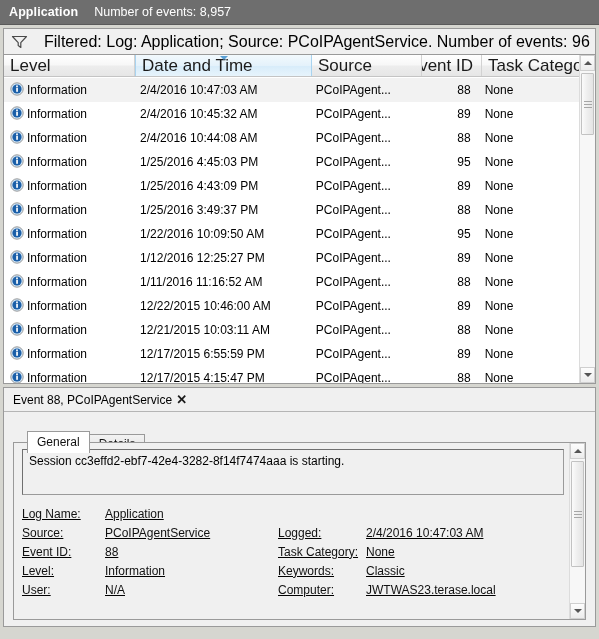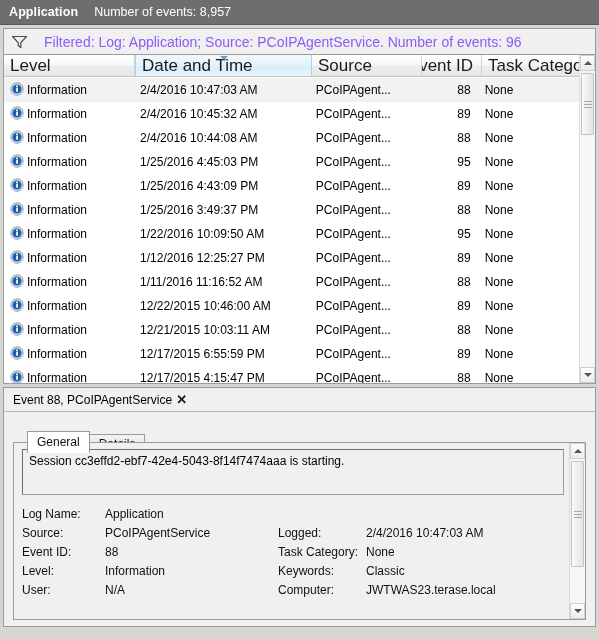--- a/index.html
+++ b/index.html
@@ -54,22 +54,22 @@
     border: 1px solid #9a9a9a;
     border-bottom: none;
     display: flex;
     align-items: center;
     box-sizing: border-box;
     padding-left: 7px;
   }
   .filter-icon { width: 17px; height: 14px; flex: 0 0 auto; }
   .filter-text {
     margin-left: 16px;
-    font-size: 14px;
-    color: #8b5cf6;
+    font-size: 16px;
+    color: #000000;
   }
 
   
   .listwrap {
     position: relative;
     border: 1px solid #9a9a9a;
     background: #ffffff;
     box-sizing: border-box;
     height: 330px;
     overflow: hidden;
@@ -255,20 +255,21 @@
     background: #f0f0f0;
     height: 46px;
     box-sizing: border-box;
     padding: 4px 6px;
     font-size: 12px;
     overflow: hidden;
   }
   .fields {
     margin: 9px 21px 0 8px;
     font-size: 12px;
+    text-decoration: underline;
   }
   .frow {
     display: flex;
     height: 19px;
     align-items: center;
   }
   .fl { width: 83px; flex: 0 0 auto; color: #111; }
   .fv { width: 173px; flex: 0 0 auto; color: #111; }
   .fl2 { width: 88px; flex: 0 0 auto; color: #111; }
   .fv2 { flex: 1 1 auto; color: #111; }
@@ -540,21 +541,21 @@
         <span>General</span>
       </div>
       <div class="tab">
         <span>Details</span>
       </div>
     </div>
 
     <div class="tabpanel">
 
       <div class="msgbox">
-        <span>Session cc3effd2-ebf7-42e4-5043-8f14f7474aaa is starting.</span>
+        <span>Session cc3effd2-ebf7-42e4-3282-8f14f7474aaa is starting.</span>
       </div>
 
       <div class="fields" id="detail-fields">
           <div class="frow">
             <span class="fl">Log Name:</span>
             <span class="fv">Application</span>
             <span class="fl2"></span>
             <span class="fv2"></span>
           </div>
           <div class="frow">

